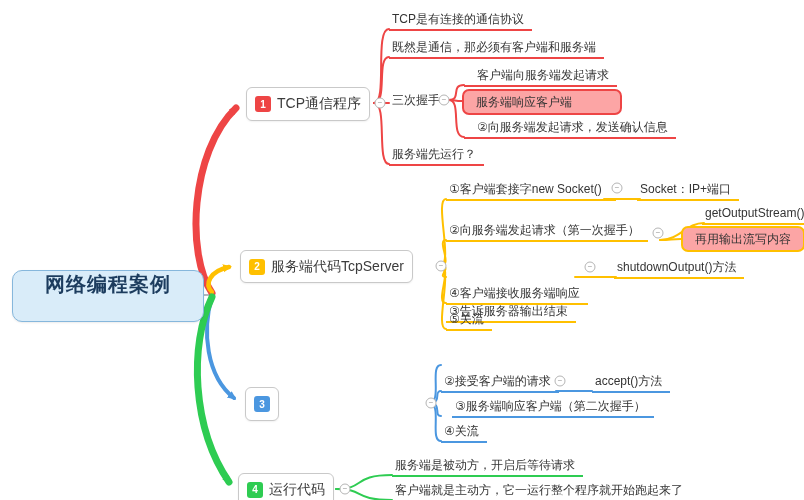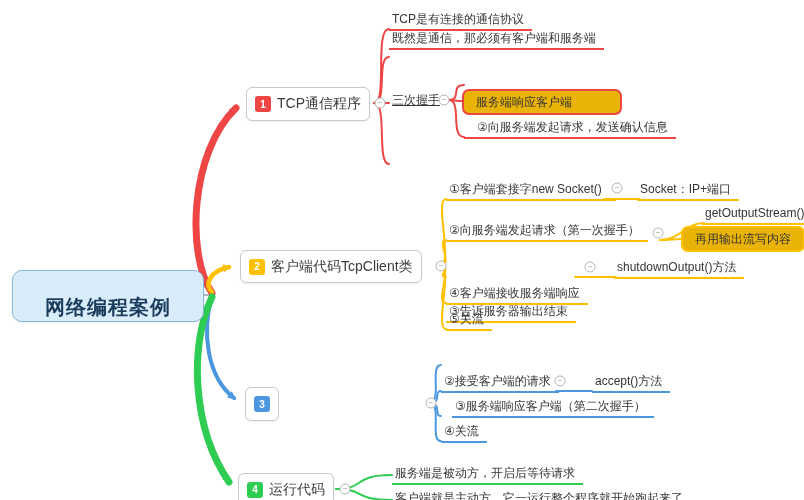--- a/index.html
+++ b/index.html
@@ -14,45 +14,45 @@
   .s-main4{stroke:var(--c4);stroke-width:7;fill:none;stroke-linecap:round;}
   .t1{stroke:var(--c1);stroke-width:2;fill:none;stroke-linecap:round;}
   .t2{stroke:var(--c2);stroke-width:2;fill:none;stroke-linecap:round;}
   .t3{stroke:var(--c3);stroke-width:2;fill:none;stroke-linecap:round;}
   .t4{stroke:var(--c4);stroke-width:2;fill:none;stroke-linecap:round;}
   .stub{stroke:#9aa0a6;stroke-width:1.5;fill:none;}
 
   .root-node{
     position:absolute;left:12px;top:270px;width:190px;height:50px;
     background:var(--rootbg);border:1px solid var(--rootbd);border-radius:10px;
-    display:flex;align-items:flex-end;justify-content:center;
+    display:flex;align-items:flex-start;justify-content:center;
     font-size:20px;font-weight:bold;color:var(--roottx);letter-spacing:1px;
     box-shadow:0 1px 2px rgba(0,0,0,.08);
   }
   .main-node{
     position:absolute;background:#fff;border:1px solid #c9c9c9;border-radius:6px;
     display:flex;align-items:center;gap:6px;padding:0 8px;height:32px;
     font-size:14px;color:#3c3c3c;box-shadow:0 1px 2px rgba(0,0,0,.06);white-space:nowrap;
   }
   .badge{
     width:16px;height:16px;border-radius:3px;color:#fff;font-size:10px;font-weight:bold;
     display:flex;align-items:center;justify-content:center;flex:0 0 16px;
   }
   .bg1{background:var(--c1);} .bg2{background:var(--c2);} .bg3{background:var(--c3);} .bg4{background:var(--c4);}
 
   .leaf{
     position:absolute;white-space:nowrap;font-size:12px;line-height:14px;color:#343434;
     padding:1px 8px 3px 3px;border-bottom:2px solid transparent;
   }
   .u1{border-bottom-color:var(--c1);} .u2{border-bottom-color:var(--c2);}
-  .u3{border-bottom-color:var(--c3);} .u4{border-bottom-color:var(--c4);margin-top:8px;}
-  .plain{border-bottom-color:transparent;text-decoration:underline;}
+  .u3{border-bottom-color:var(--c3);} .u4{border-bottom-color:var(--c4);}
+  .plain{border-bottom-color:transparent;}
   .boxleaf{
     position:absolute;white-space:nowrap;font-size:12px;line-height:18px;color:#343434;
-    background:#eab308;border:2px solid;border-radius:7px;padding:2px 12px;
+    background:#fca5a5;border:2px solid;border-radius:7px;padding:2px 12px;
   }
   .bx1{border-color:var(--c1);} .bx2{border-color:var(--c2);}
   .collapse{
     position:absolute;width:9px;height:9px;border:1px solid #b5b5b5;border-radius:50%;
     background:#fff;color:#9a9a9a;font-size:8px;line-height:8px;text-align:center;
     transform:translate(-50%,-50%);
   }
 </style>
 </head>
 <body>
@@ -112,28 +112,30 @@
 
   <div class="root-node">
     <span>网络编程案例</span>
   </div>
 
   <div class="main-node" style="left:246px;top:87px;">
     <span class="badge bg1">1</span>
     <span>TCP通信程序</span>
   </div>
   <div class="leaf u1" style="left:389px;top:11px;">TCP是有连接的通信协议</div>
-  <div class="leaf u1" style="left:389px;top:30px;">既然是通信，那必须有客户端和服务端</div>
+  <div class="leaf u1" style="left:389px;top:39px;">既然是通信，那必须有客户端和服务端</div>
   <div class="leaf plain" style="left:389px;top:92px;">三次握手</div>
+  <div class="leaf u1" style="left:464px;top:67px;padding-left:13px;">客户端向服务端发起请求</div>
   <div class="boxleaf bx1" style="left:462px;top:89px;width:132px;">服务端响应客户端</div>
   <div class="leaf u1" style="left:464px;top:119px;padding-left:13px;">②向服务端发起请求，发送确认信息</div>
+  <div class="leaf u1" style="left:389px;top:146px;">服务端先运行？</div>
 
   <div class="main-node" style="left:240px;top:250px;height:31px;">
     <span class="badge bg2">2</span>
-    <span>客户端代码TcpClient类</span>
+    <span>服务端代码TcpServer</span>
   </div>
   <div class="leaf u2" style="left:637px;top:181px;">Socket：IP+端口</div>
   <div class="leaf u2" style="left:446px;top:181px;padding-right:14px;">①客户端套接字new Socket()</div>
   <div class="leaf u2" style="left:446px;top:222px;">②向服务端发起请求（第一次握手）</div>
   <div class="leaf u2" style="left:702px;top:205px;">getOutputStream()</div>
   <div class="boxleaf bx2" style="left:681px;top:226px;">再用输出流写内容</div>
   <div class="leaf u2" style="left:446px;top:259px;margin-top:44px;">③告诉服务器输出结束</div>
   <div class="leaf u2" style="left:614px;top:259px;">shutdownOutput()方法</div>
   <div class="leaf u2" style="left:446px;top:285px;">④客户端接收服务端响应</div>
   <div class="leaf u2" style="left:446px;top:311px;">⑤关流</div>

